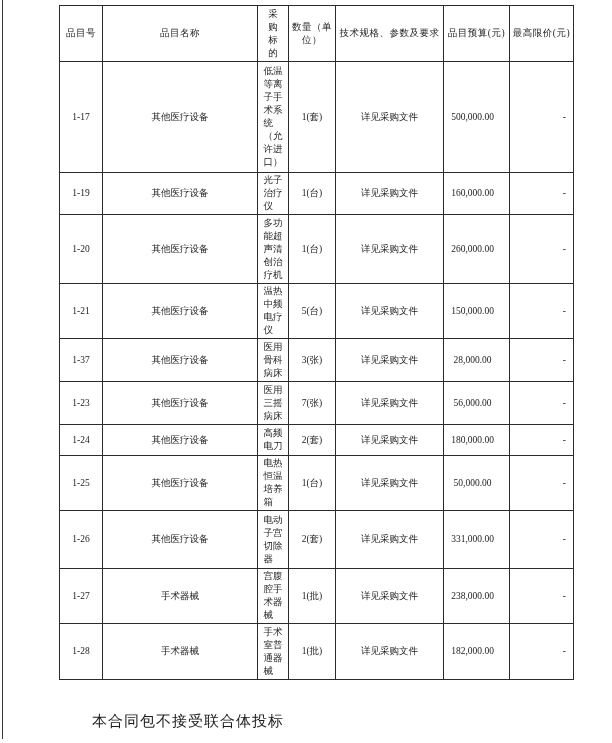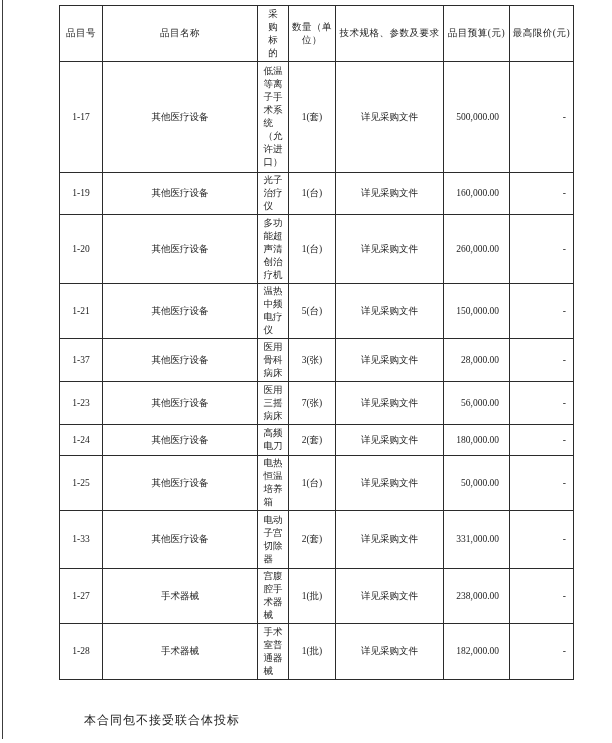--- a/index.html
+++ b/index.html
@@ -48,26 +48,26 @@
     word-break: break-all;
     letter-spacing: 0;
     text-align: center;
   }
   .wrap2 {
     display: inline-block;
     width: 2em;
     word-break: break-all;
     text-align: left;
   }
-  td.num { text-align: right; padding-right: 10px; }
+  td.num { padding-right: 10px; }
   td.lim { text-align: right; padding-right: 7px; }
   .footer-note {
     position: absolute;
-    left: 84px; top: 712px;
-    font-size: 12px;
+    left: 92px; top: 712px;
+    font-size: 15px;
     letter-spacing: 1px;
     color: #1c1c1c;
     white-space: nowrap;
   }
 </style>
 </head>
 <body>
 
 <div class="page">
   <div class="page-edge-left"></div>
@@ -168,21 +168,21 @@
       <td>1-25</td>
       <td>其他医疗设备</td>
       <td><span class="wrap2">电热恒温培养箱</span></td>
       <td>1(台)</td>
       <td>详见采购文件</td>
       <td class="num">50,000.00</td>
       <td class="lim">-</td>
     </tr>
 
     <tr style="height:58px;">
-      <td>1-33</td>
+      <td>1-26</td>
       <td>其他医疗设备</td>
       <td><span class="wrap2">电动子宫切除器</span></td>
       <td>2(套)</td>
       <td>详见采购文件</td>
       <td class="num">331,000.00</td>
       <td class="lim">-</td>
     </tr>
 
     <tr style="height:55px;">
       <td>1-27</td>

